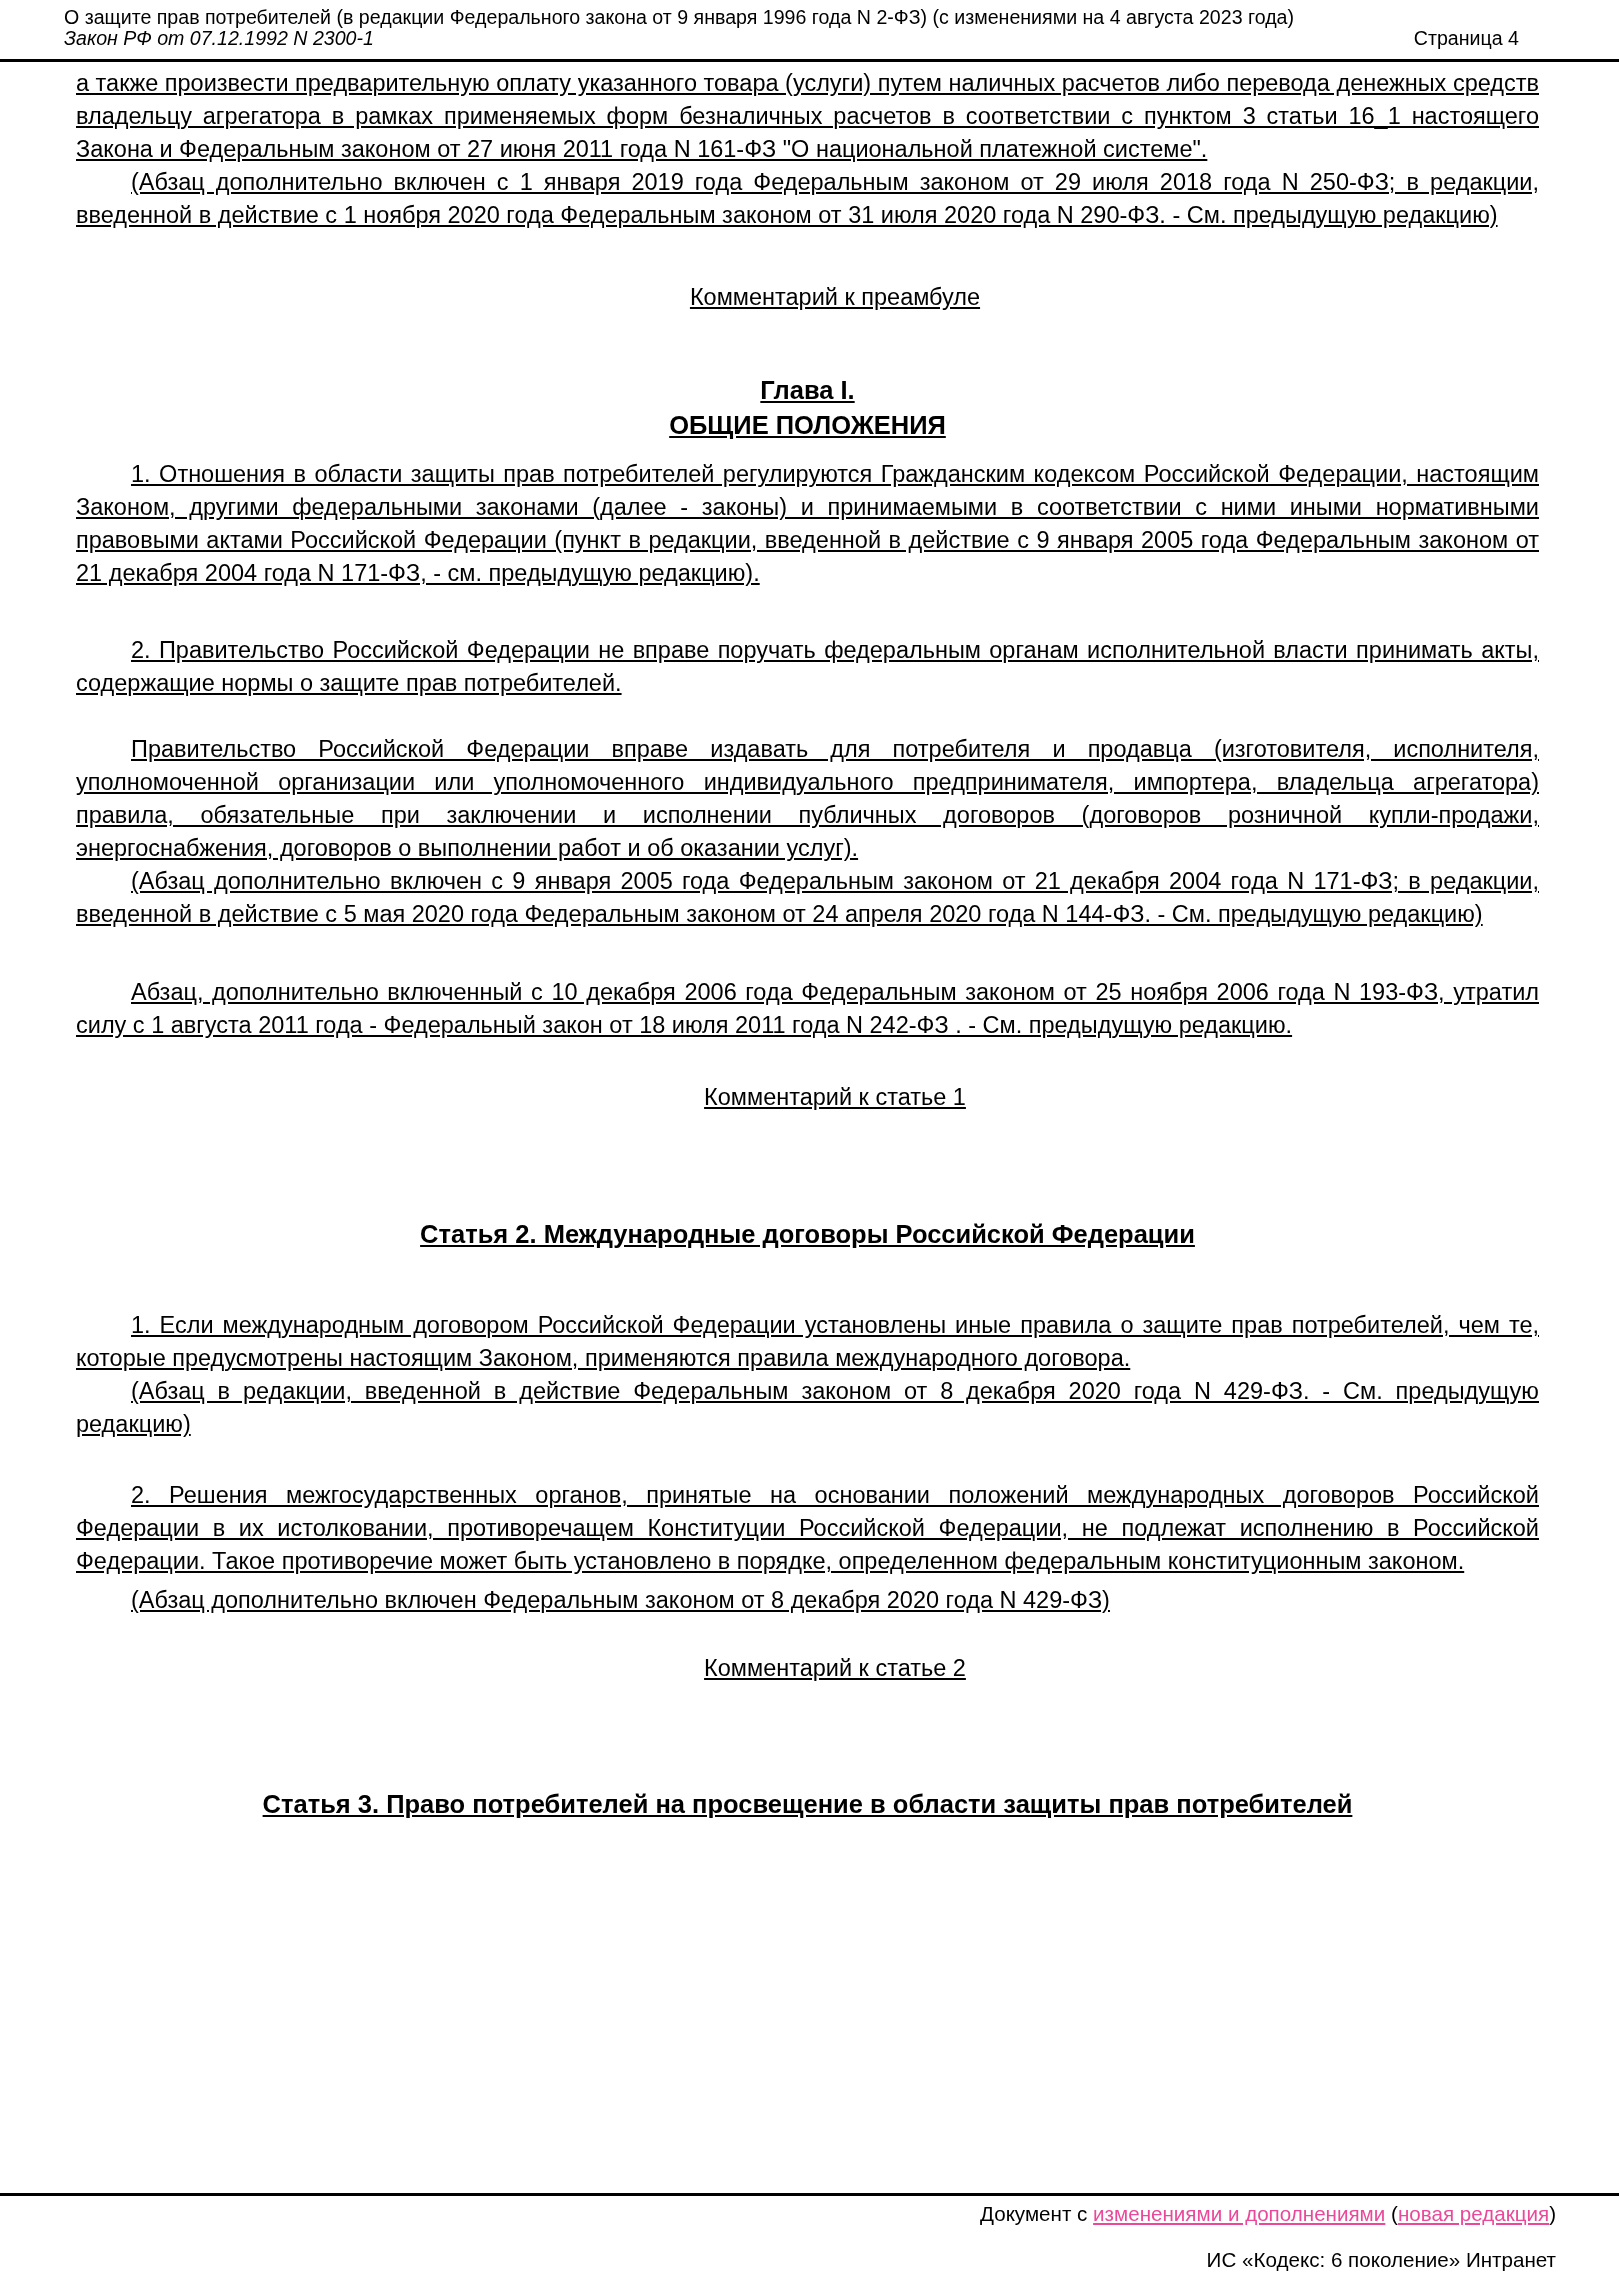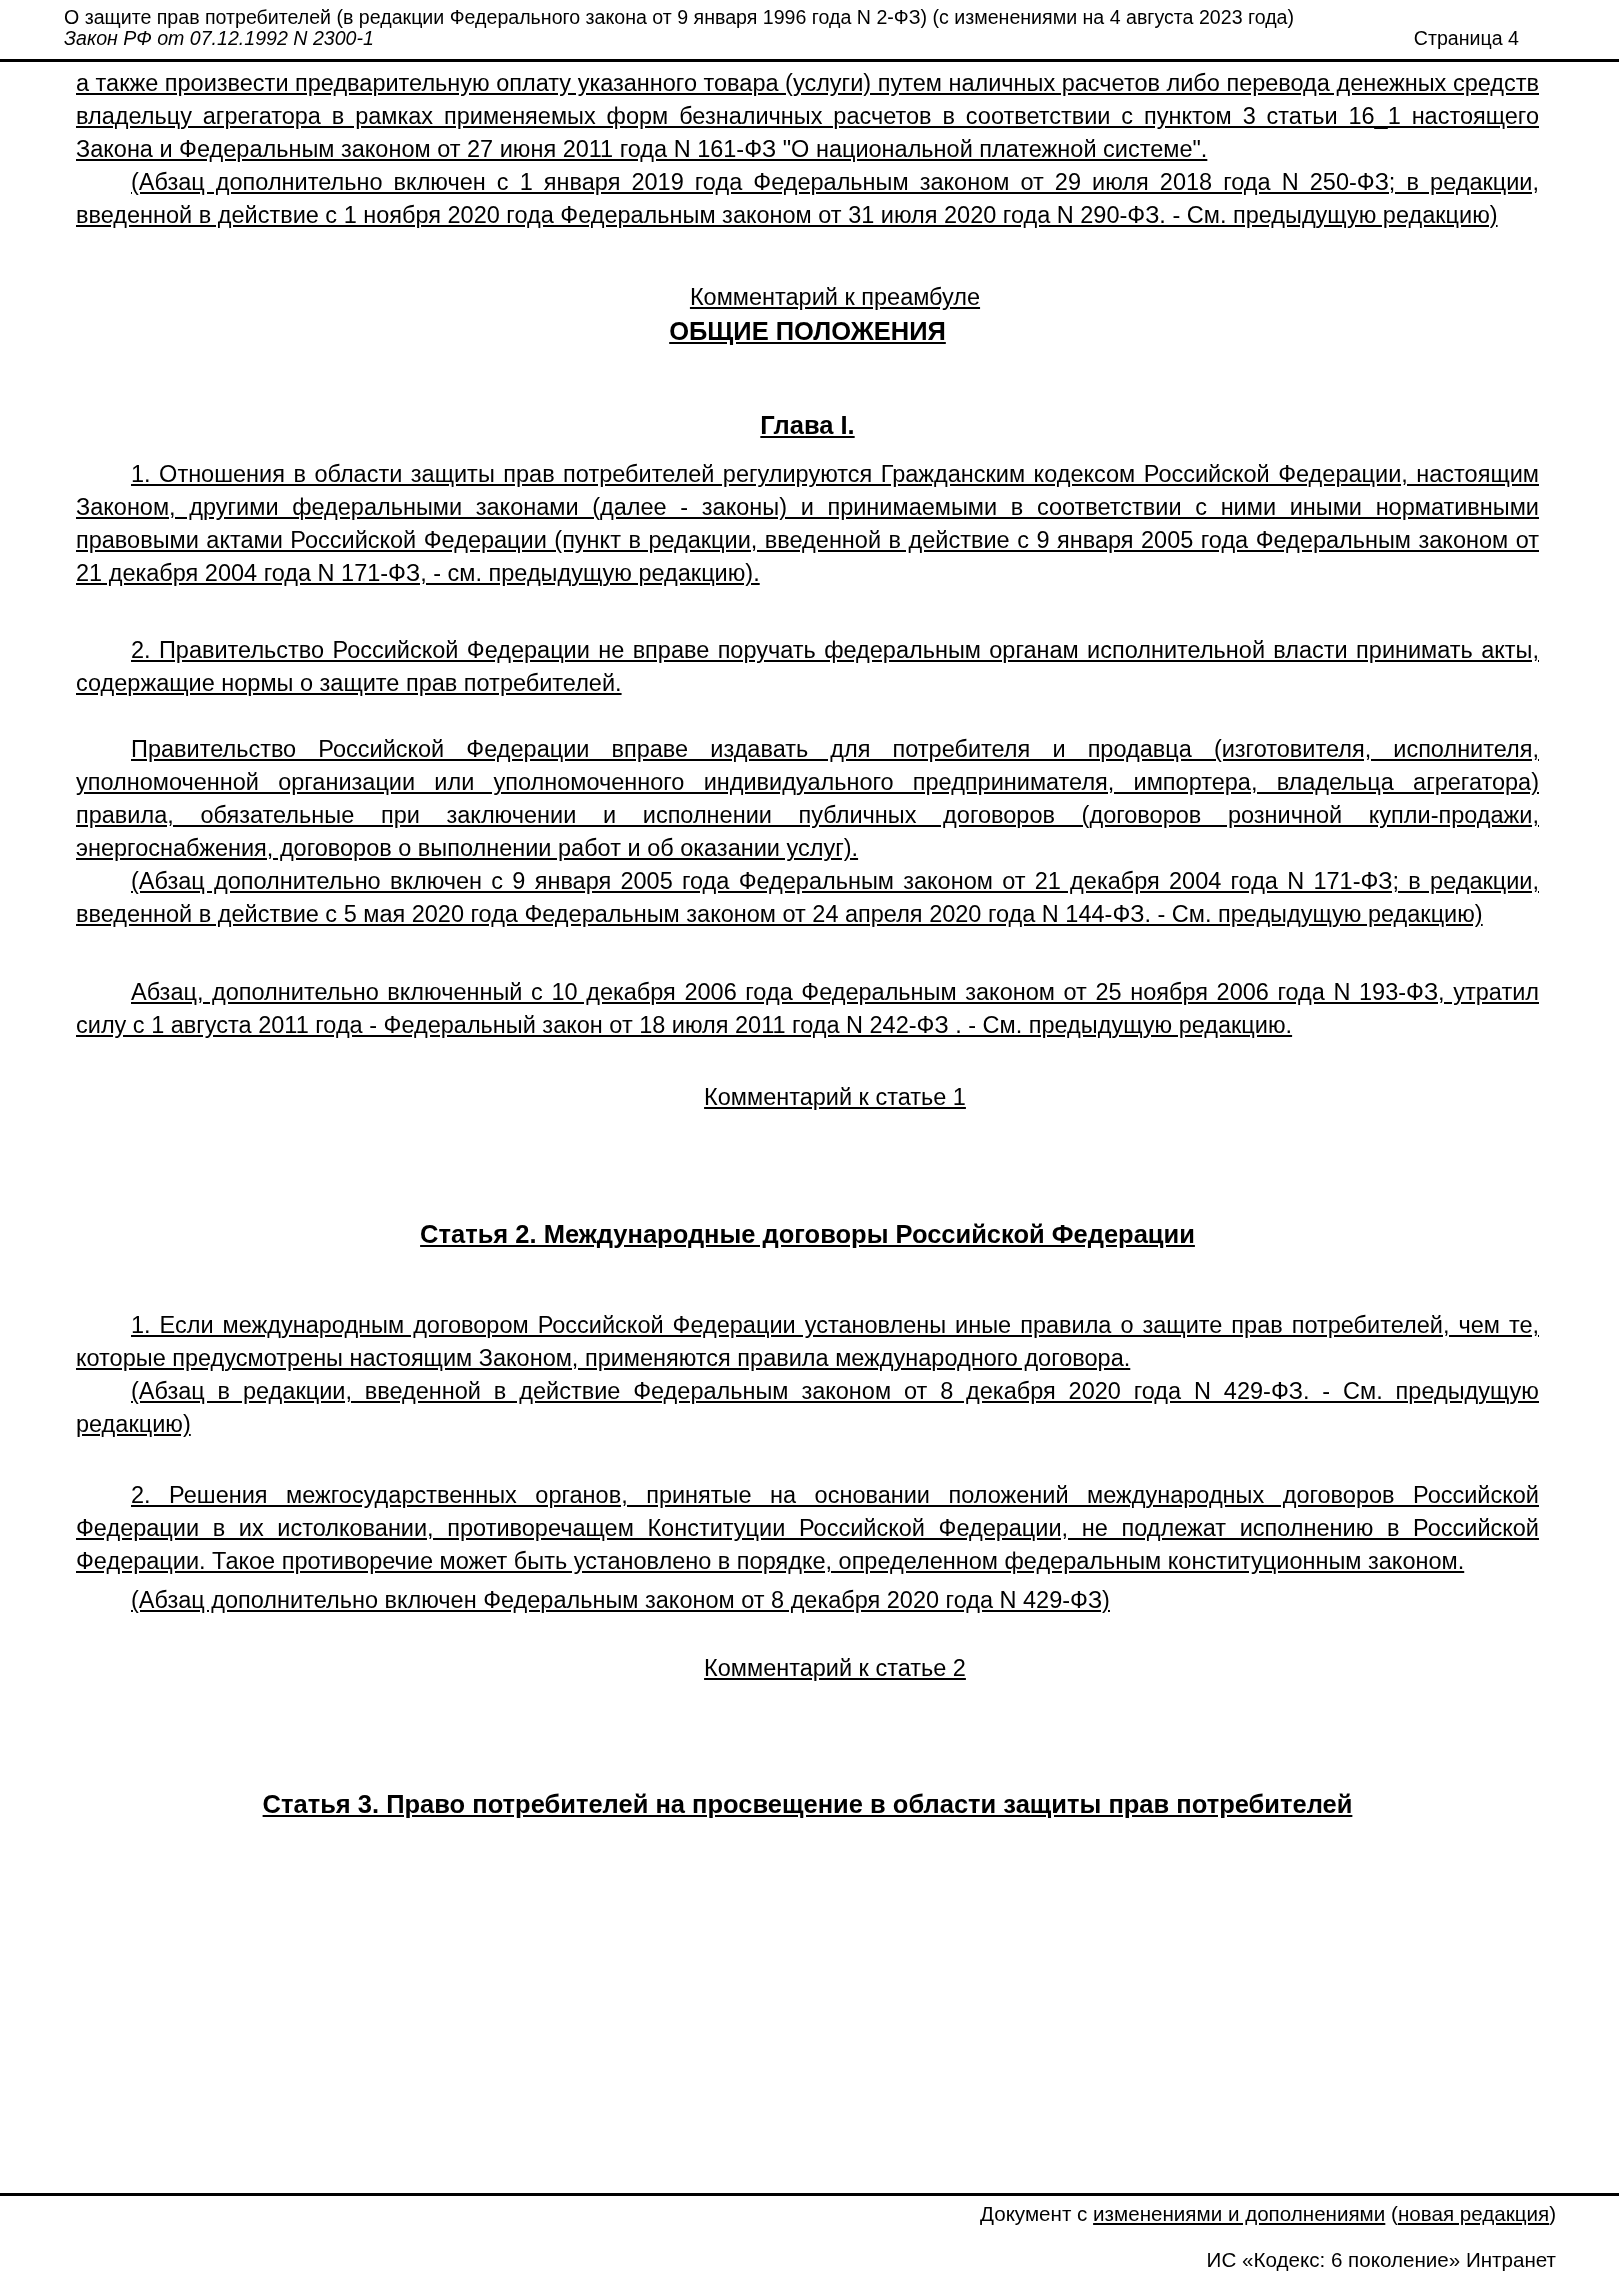--- a/index.html
+++ b/index.html
@@ -38,21 +38,21 @@
   .indent { text-indent: 55px; }
   .comment { text-indent: 55px; text-align: center; }
   .h-center {
     text-align: center; font-weight: bold;
     font-size: 25.5px; line-height: 35px; text-indent: 0;
   }
 
   
   footer { flex: none; padding: 5.9px 63px 19.6px 64px; font-size: 20.6px; line-height: 25.5px; }
   .doc-links { text-align: right; }
-  .doc-links a { color: #000000; text-decoration: underline; cursor: pointer; }
+  .doc-links a { color: #ec4899; text-decoration: underline; cursor: pointer; }
   .source-line { text-align: right; margin-top: 20px; }
 </style>
 </head>
 <body>
 
 <div class="page">
 
   <header class="hdr">
     <div class="hdr-row">
       <div class="hdr-title-wrap">
@@ -62,22 +62,22 @@
       <div class="hdr-page">Страница 4</div>
     </div>
   </header>
 
   <div class="rule"></div>
 
   <main>
     <p>а также произвести предварительную оплату указанного товара (услуги) путем наличных расчетов либо перевода денежных средств владельцу агрегатора в рамках применяемых форм безналичных расчетов в соответствии с пунктом 3 статьи 16_1 настоящего Закона и Федеральным законом от 27 июня 2011 года N 161-ФЗ "О национальной платежной системе".</p>
     <p class="indent">(Абзац дополнительно включен с 1 января 2019 года Федеральным законом от 29 июля 2018 года N 250-ФЗ; в редакции, введенной в действие с 1 ноября 2020 года Федеральным законом от 31 июля 2020 года N 290-ФЗ. - См. предыдущую редакцию)</p>
     <p class="comment" style="margin-top:49px">Комментарий к преамбуле</p>
+    <p class="h-center" style="margin-top:59px">Глава I.</p>
     <p class="h-center">ОБЩИЕ ПОЛОЖЕНИЯ</p>
-    <p class="h-center" style="margin-top:59px">Глава I.</p>
     <p class="indent" style="margin-top:15.7px">1. Отношения в области защиты прав потребителей регулируются Гражданским кодексом Российской Федерации, настоящим Законом, другими федеральными законами (далее - законы) и принимаемыми в соответствии с ними иными нормативными правовыми актами Российской Федерации (пункт в редакции, введенной в действие с 9 января 2005 года Федеральным законом от 21 декабря 2004 года N 171-ФЗ, - см. предыдущую редакцию).</p>
     <p class="indent" style="margin-top:44px">2. Правительство Российской Федерации не вправе поручать федеральным органам исполнительной власти принимать акты, содержащие нормы о защите прав потребителей.</p>
     <p class="indent" style="margin-top:33px">Правительство Российской Федерации вправе издавать для потребителя и продавца (изготовителя, исполнителя, уполномоченной организации или уполномоченного индивидуального предпринимателя, импортера, владельца агрегатора) правила, обязательные при заключении и исполнении публичных договоров (договоров розничной купли-продажи, энергоснабжения, договоров о выполнении работ и об оказании услуг).</p>
     <p class="indent">(Абзац дополнительно включен с 9 января 2005 года Федеральным законом от 21 декабря 2004 года N 171-ФЗ; в редакции, введенной в действие с 5 мая 2020 года Федеральным законом от 24 апреля 2020 года N 144-ФЗ. - См. предыдущую редакцию)</p>
     <p class="indent" style="margin-top:45px">Абзац, дополнительно включенный с 10 декабря 2006 года Федеральным законом от 25 ноября 2006 года N 193-ФЗ, утратил силу с 1 августа 2011 года - Федеральный закон от 18 июля 2011 года N 242-ФЗ . - См. предыдущую редакцию.</p>
     <p class="comment" style="margin-top:39px">Комментарий к статье 1</p>
     <p class="h-center" style="margin-top:103px">Статья 2. Международные договоры Российской Федерации</p>
     <p class="indent" style="margin-top:57px">1. Если международным договором Российской Федерации установлены иные правила о защите прав потребителей, чем те, которые предусмотрены настоящим Законом, применяются правила международного договора.</p>
     <p class="indent">(Абзац в редакции, введенной в действие Федеральным законом от 8 декабря 2020 года N 429-ФЗ. - См. предыдущую редакцию)</p>
     <p class="indent" style="margin-top:38px">2. Решения межгосударственных органов, принятые на основании положений международных договоров Российской Федерации в их истолковании, противоречащем Конституции Российской Федерации, не подлежат исполнению в Российской Федерации. Такое противоречие может быть установлено в порядке, определенном федеральным конституционным законом.</p>

